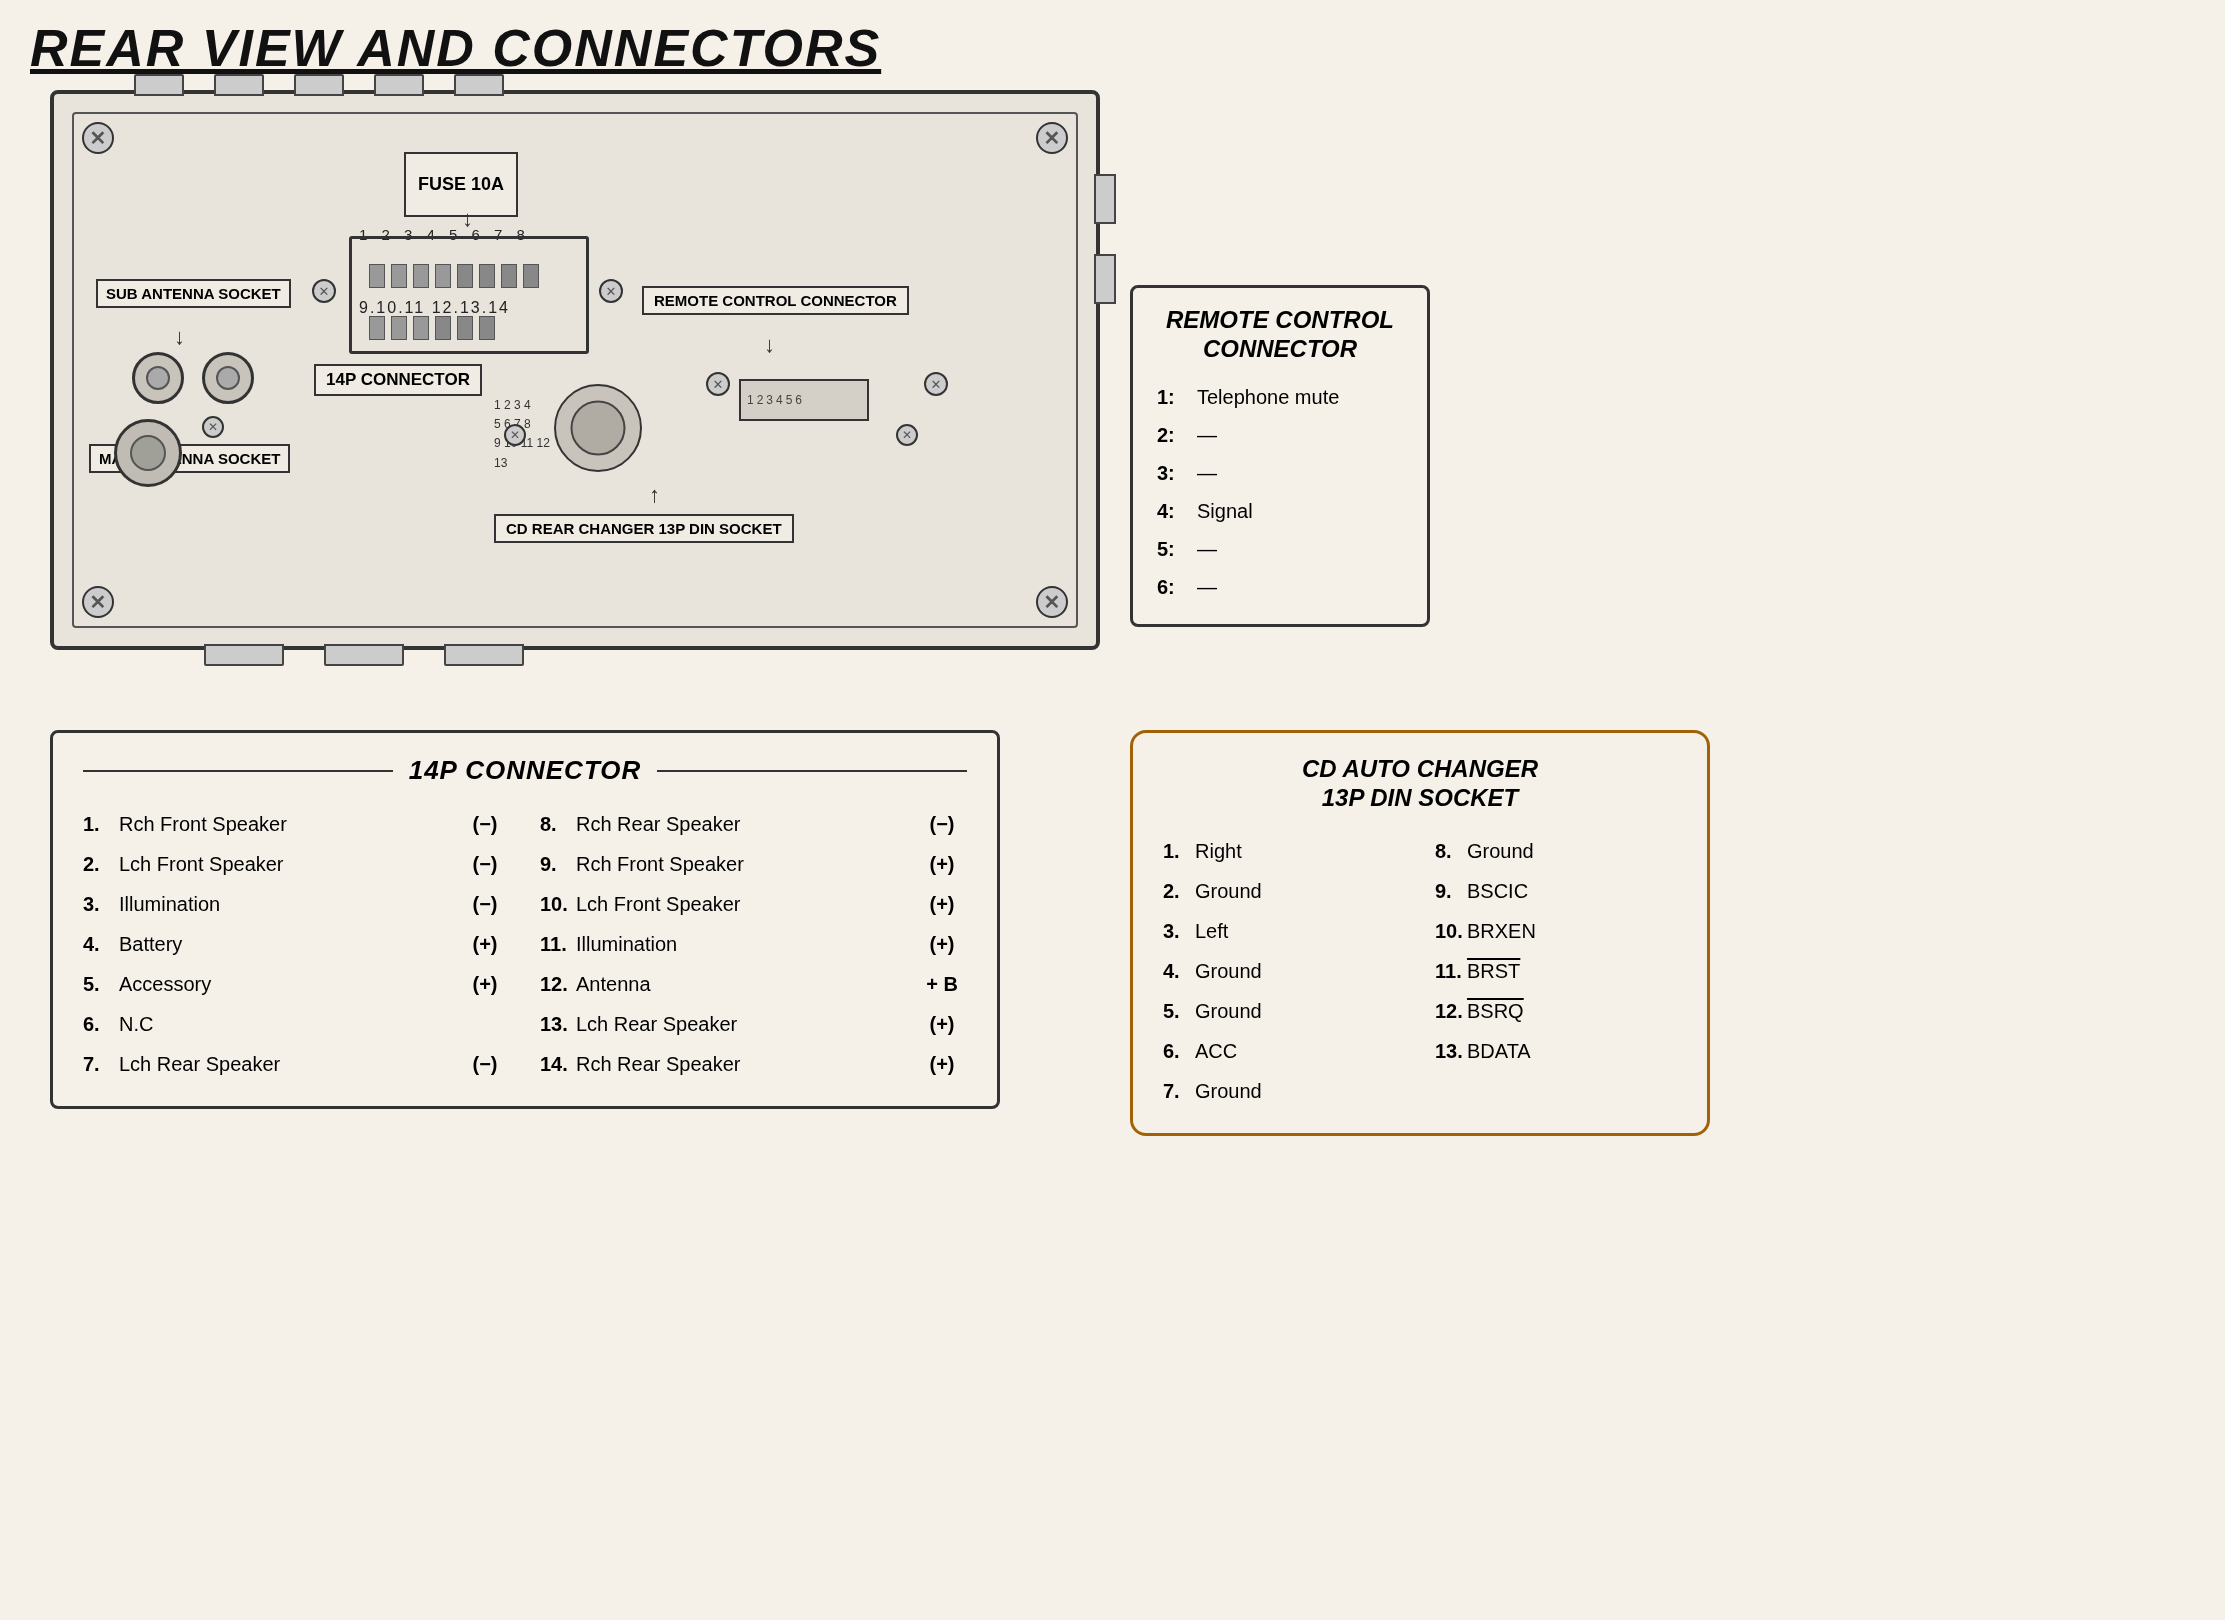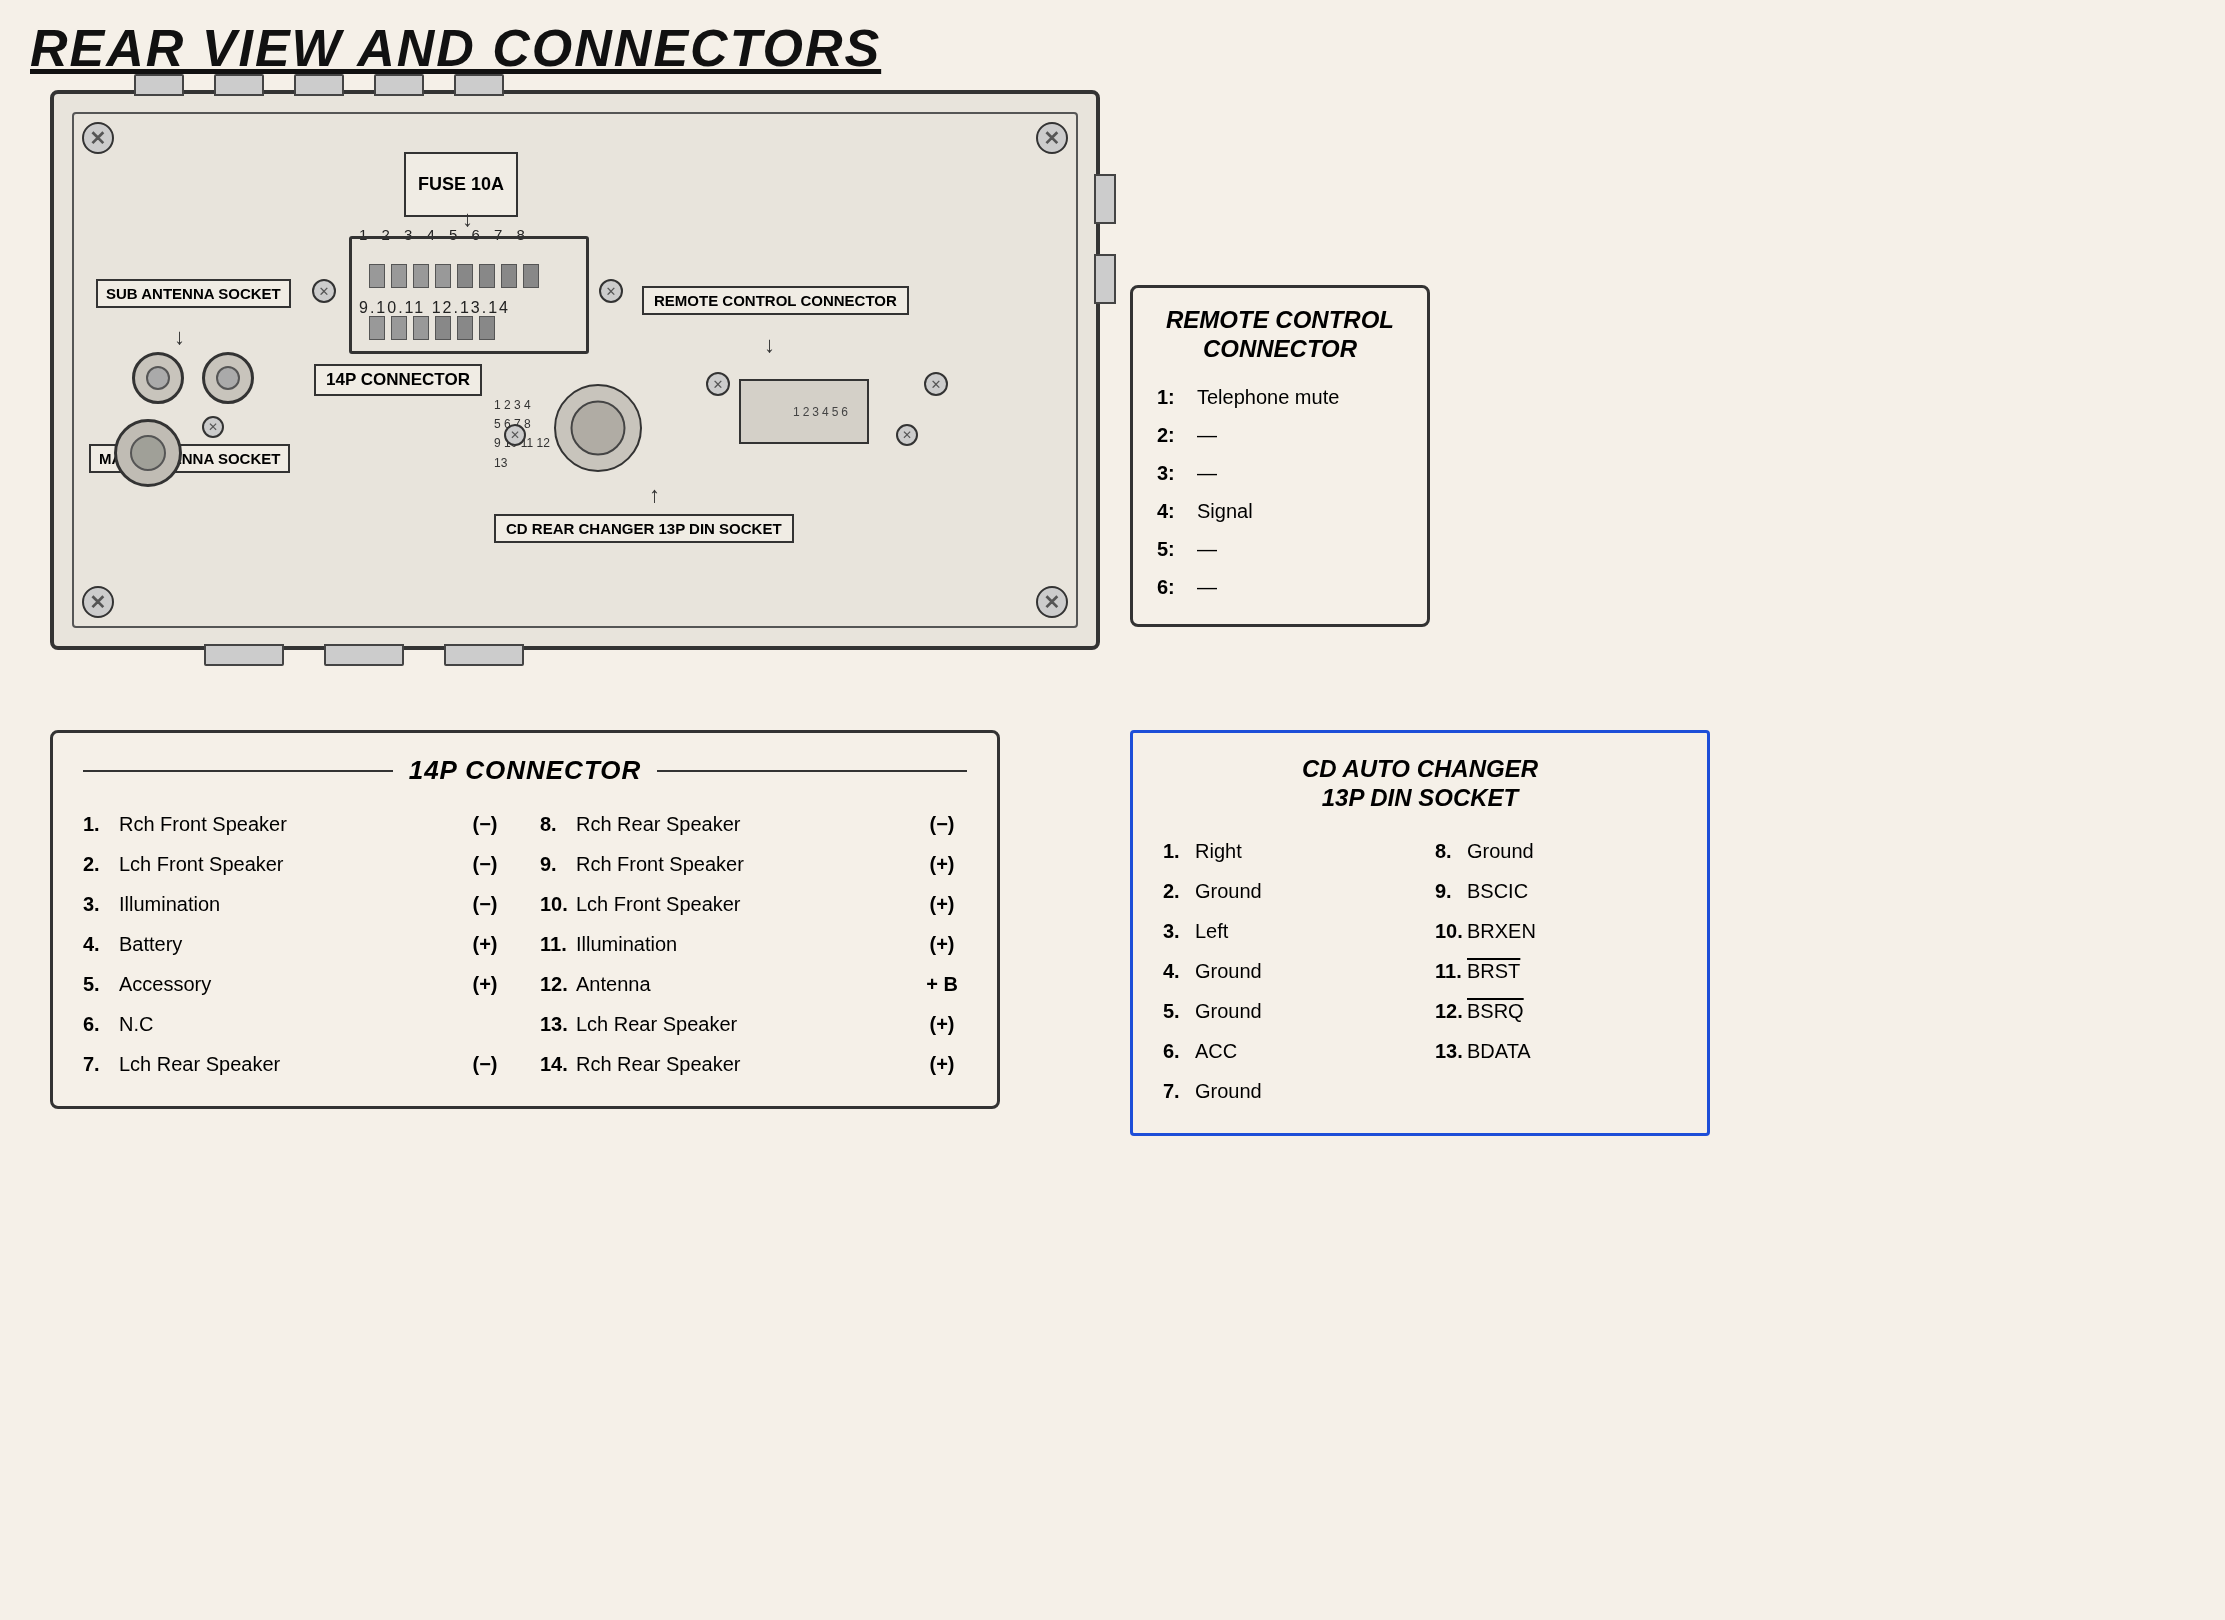--- a/index.html
+++ b/index.html
@@ -195,22 +195,22 @@
       text-align: center;
       font-weight: bold;
     }
 
     
     .cd-changer-box {
       position: absolute;
       top: 730px;
       left: 1130px;
       width: 580px;
-      border: 3px solid #1d4ed8;
-      border-radius: 4px;
+      border: 3px solid #a16207;
+      border-radius: 16px;
       background: #f5f0e8;
       padding: 22px 30px;
     }
     .cd-changer-grid {
       display: grid;
       grid-template-columns: 1fr 1fr;
       gap: 4px 30px;
     }
     .cd-row {
       display: flex;
@@ -312,21 +312,21 @@
   </div>
 
   <div style="position:absolute;top:192px;left:588px;border:2px solid #333;padding:4px 10px;font-size:15px;font-weight:bold;background:#f0ece4;">REMOTE CONTROL CONNECTOR</div>
 
   <div style="position:absolute;top:238px;left:710px;font-size:22px;color:#333;">↓</div>
 
   <div style="position:absolute;top:278px;left:652px;width:24px;height:24px;border:2px solid #333;border-radius:50%;background:#ccc;display:flex;align-items:center;justify-content:center;font-size:13px;color:#555;">✕</div>
 
   <div style="position:absolute;top:278px;right:148px;width:24px;height:24px;border:2px solid #333;border-radius:50%;background:#ccc;display:flex;align-items:center;justify-content:center;font-size:13px;color:#555;">✕</div>
 
-  <div style="position:absolute;top:285px;left:685px;width:130px;height:65px;border:2px solid #333;background:#d4d0c8;display:flex;align-items:center;justify-content:flex-end;padding:16px;">
+  <div style="position:absolute;top:285px;left:685px;width:130px;height:42px;border:2px solid #333;background:#d4d0c8;display:flex;align-items:center;justify-content:flex-start;padding:6px;">
     <div style="font-size:12px;letter-spacing:3px;color:#444;">123456</div>
   </div>
 
   <div style="position:absolute;top:420px;left:440px;border:2px solid #333;padding:4px 10px;font-size:15px;font-weight:bold;background:#f0ece4;">CD REAR CHANGER 13P DIN SOCKET</div>
 
   <div style="position:absolute;top:388px;left:595px;font-size:22px;color:#333;">↑</div>
 
   <div style="position:absolute;top:290px;left:500px;width:88px;height:88px;border:2px solid #333;border-radius:50%;background:#c8c4bc;">
     <div style="position:absolute;top:50%;left:50%;transform:translate(-50%,-50%);width:55px;height:55px;border:2px solid #444;border-radius:50%;background:#b0aca4;"></div>
   </div>

